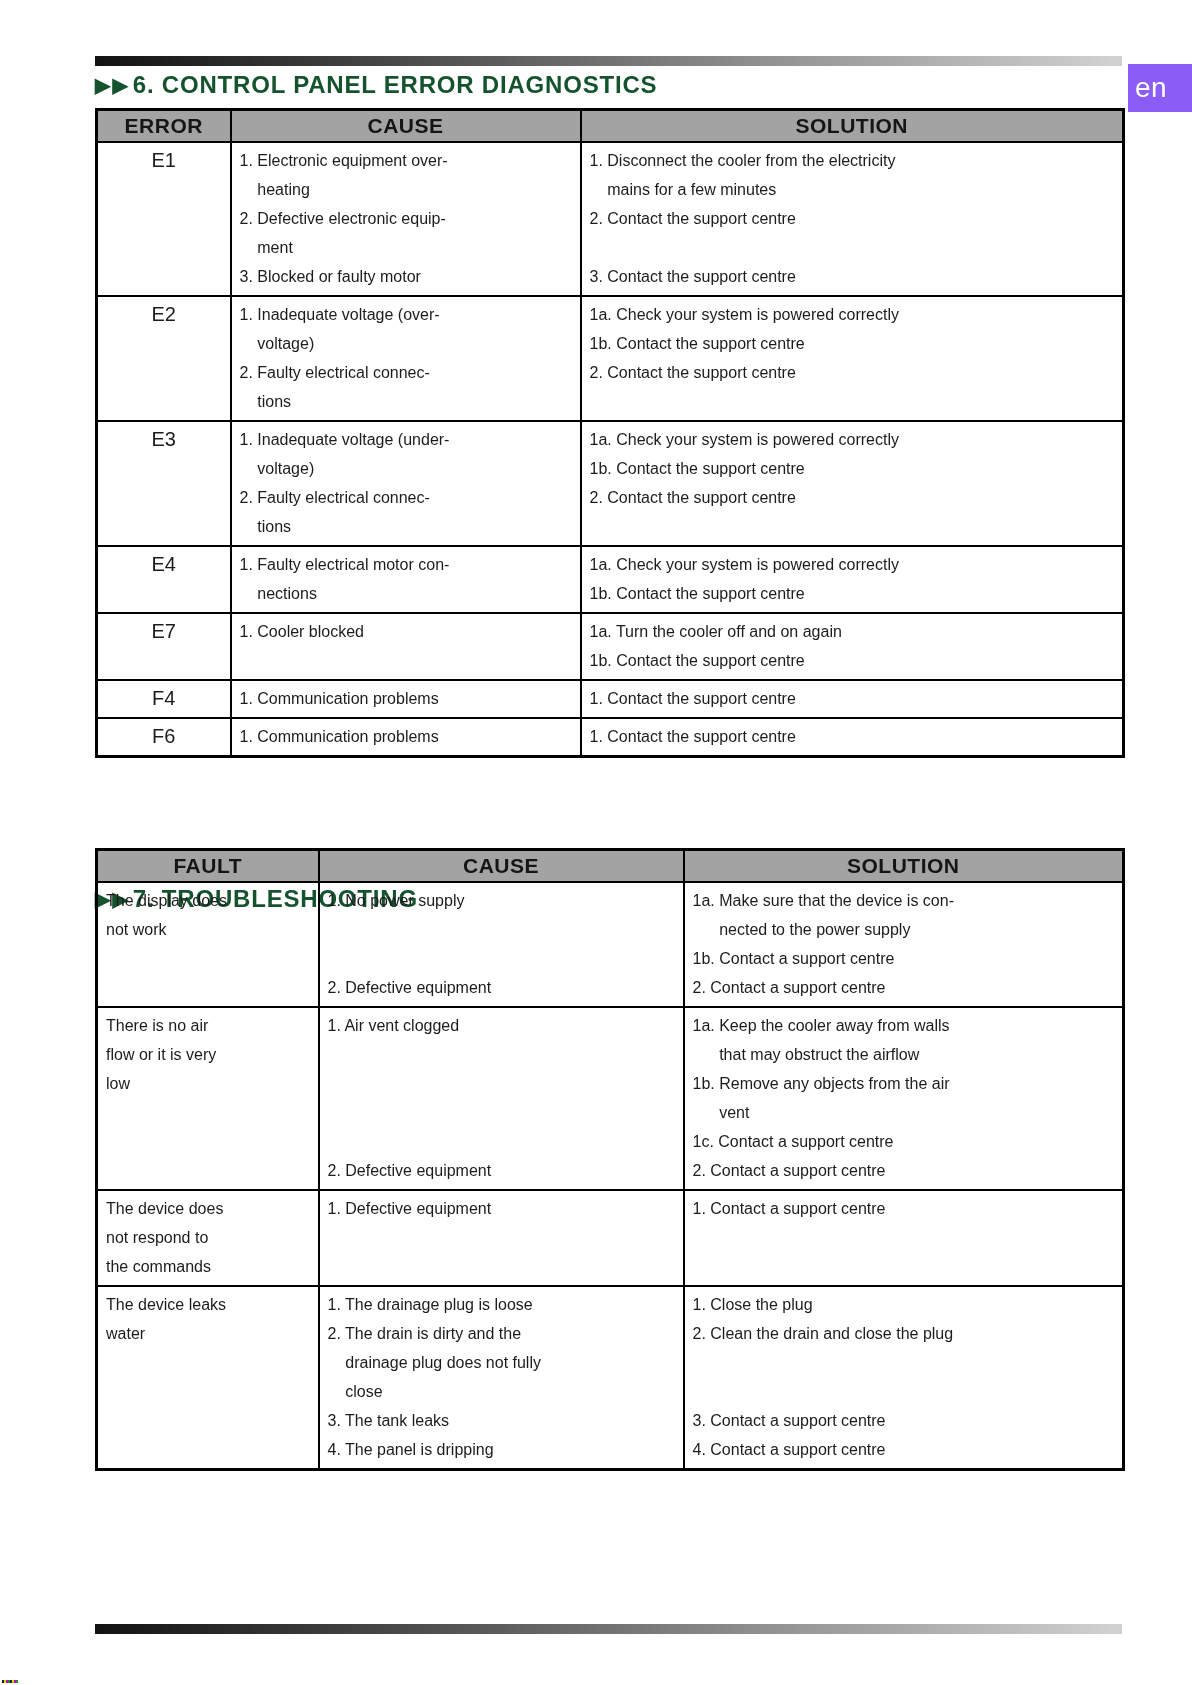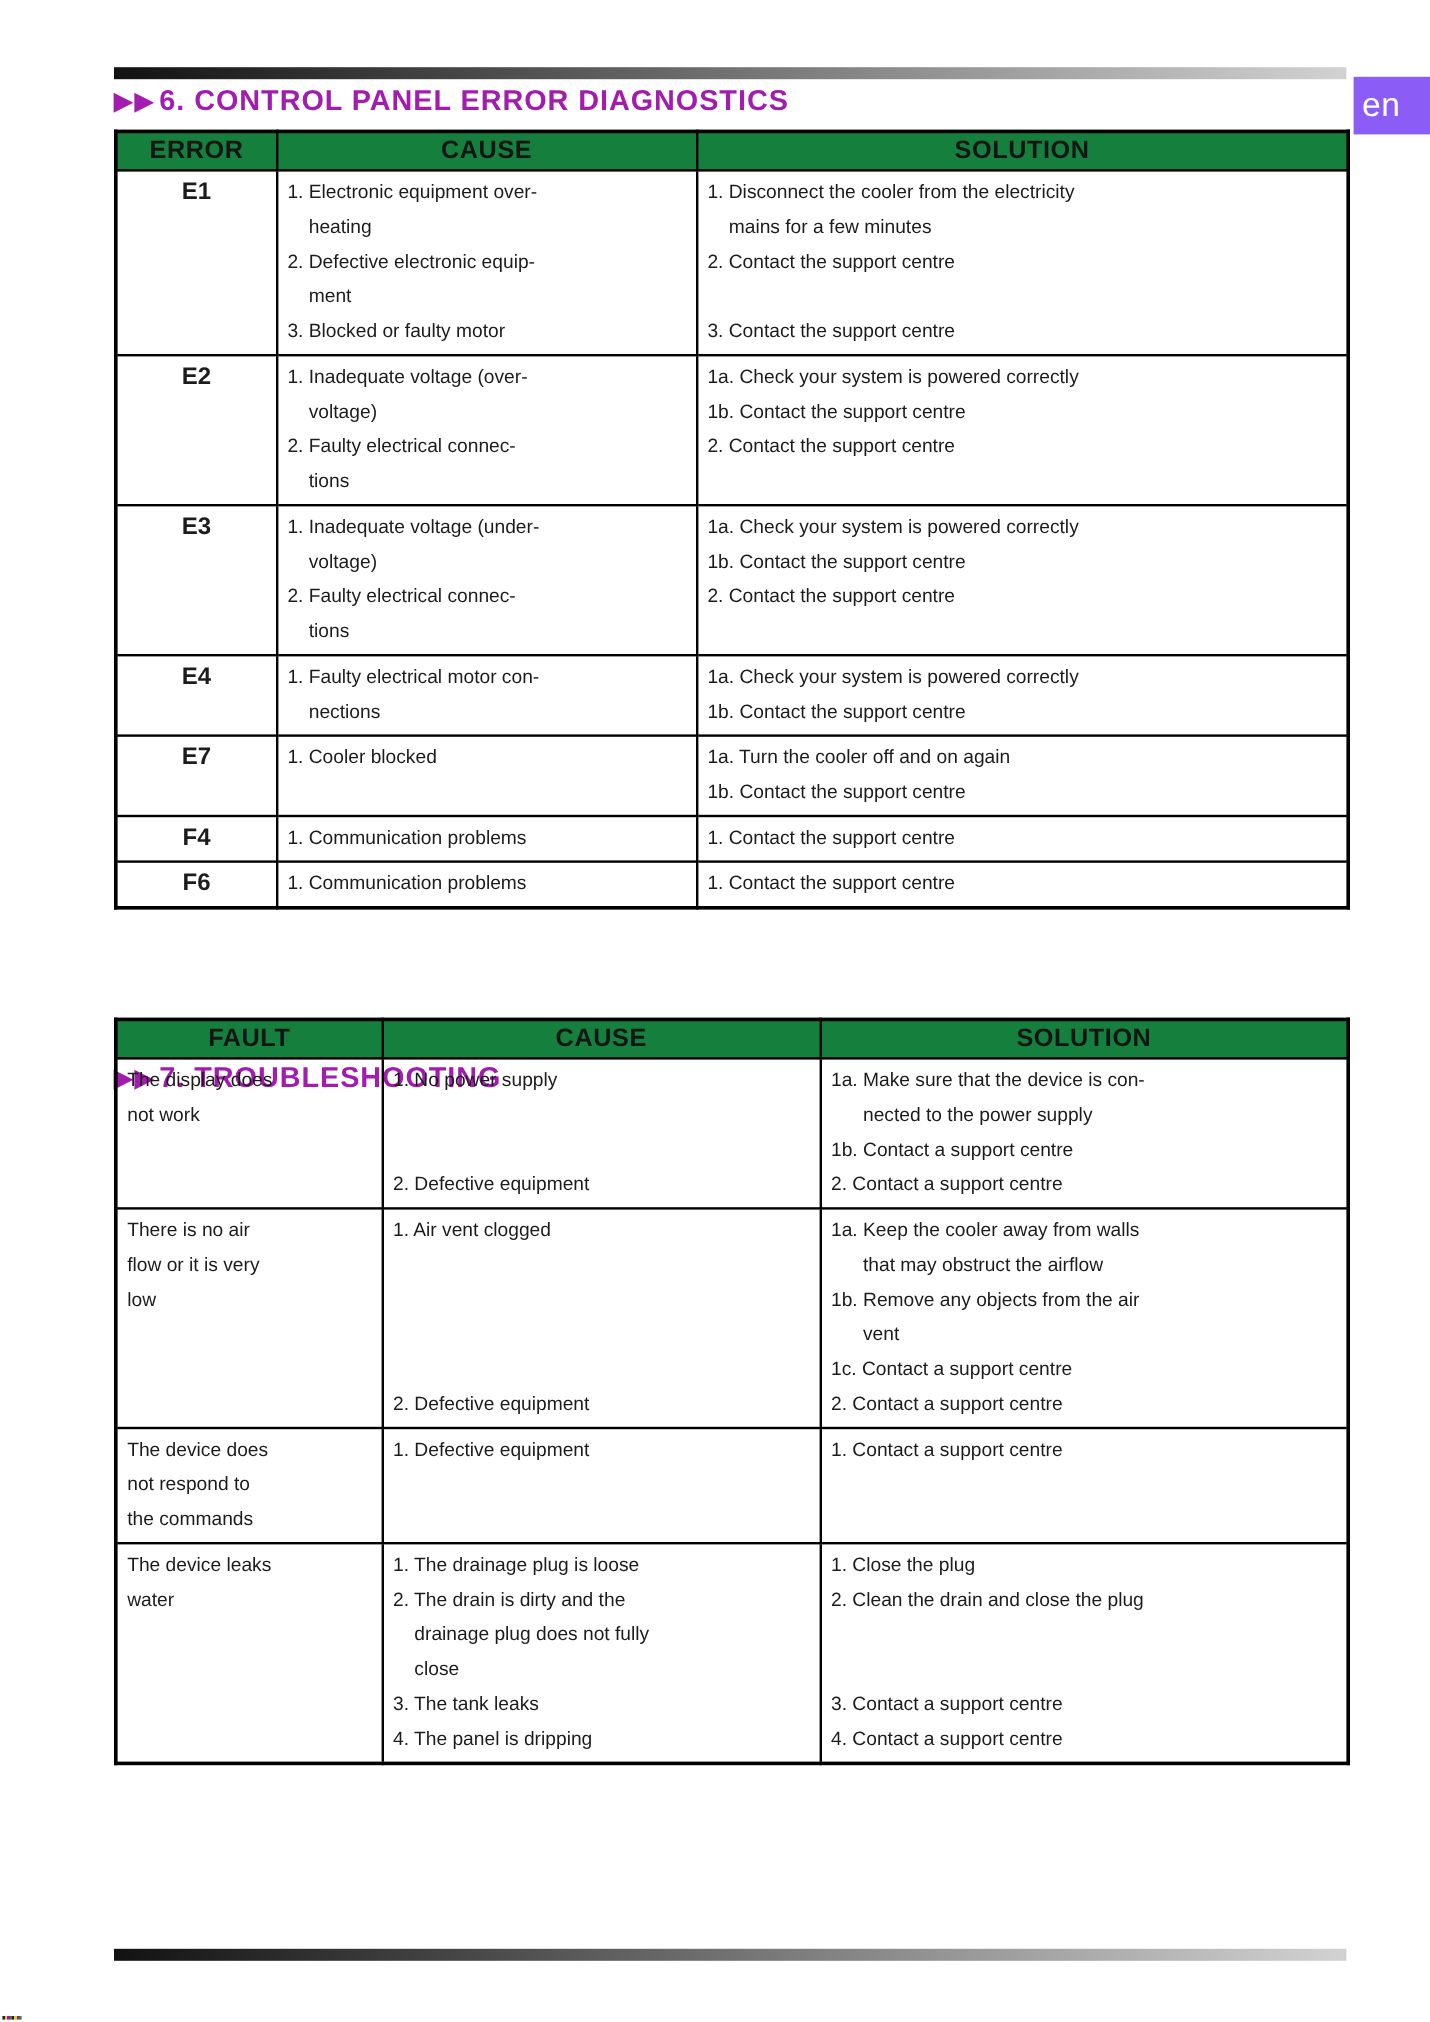--- a/index.html
+++ b/index.html
@@ -20,49 +20,49 @@
   .lang-tab{
     position:absolute;left:1128px;top:64px;width:80px;height:48px;
     background:#8b5cf6;color:#ffffff;
     display:flex;align-items:center;justify-content:flex-start;
     padding-left:7px;box-sizing:border-box;
     font-size:28px;font-weight:normal;letter-spacing:0.5px;
   }
   .heading{
     position:absolute;left:95px;
     font-size:24px;font-weight:bold;letter-spacing:0.8px;
-    color:#a21caf;white-space:nowrap;line-height:30px;
+    color:#14532d;white-space:nowrap;line-height:30px;
   }
   .heading .marker{font-size:20px;letter-spacing:2px;margin-right:3px;vertical-align:1px;}
   .heading.h6{top:70px;}
   .heading.h7{top:884px;}
   table.doc{
     position:absolute;left:95px;width:1027px;
     border-collapse:collapse;table-layout:fixed;
     border:3px solid #000;
   }
   table.doc.t1{top:108px;}
   table.doc.t2{top:848px;}
   table.doc th{
-    background:#15803d;
+    background:#a3a3a3;
     border:2px solid #000;
     font-size:21px;font-weight:bold;letter-spacing:0.5px;
     height:30px;text-align:center;vertical-align:middle;
     color:#151515;padding:0;
   }
   table.doc td{
     border:2px solid #000;
     vertical-align:top;
     font-size:16px;line-height:29px;
     padding:3px 8px 4px 8px;
     white-space:pre-wrap;
     color:#1c1c1c;
   }
   table.doc td.code{
-    text-align:center;font-weight:bold;font-size:20px;
+    text-align:center;font-weight:normal;font-size:20px;
     white-space:normal;
   }
   .reg-mark{
     position:absolute;left:2px;top:1680px;width:16px;height:3px;
     background:repeating-linear-gradient(90deg,
       #222 0 2px,#d6d600 2px 4px,#c400c4 4px 6px,#1f8f1f 6px 8px);
   }
 </style>
 </head>
 <body>

